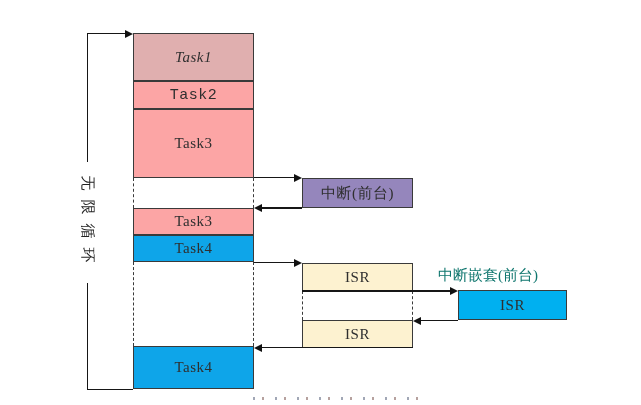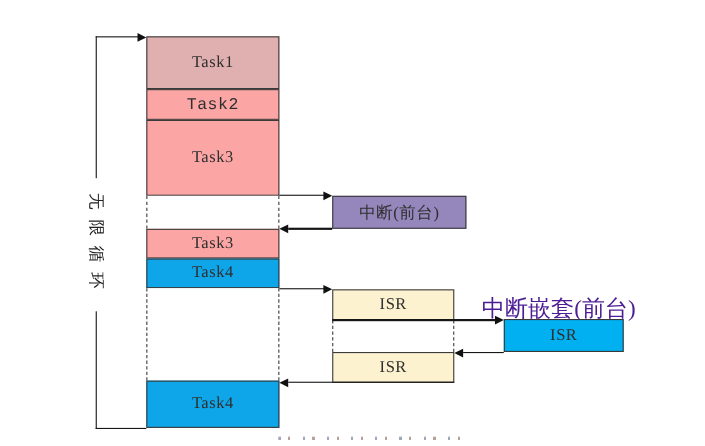--- a/index.html
+++ b/index.html
@@ -19,21 +19,21 @@
   .c-task4{background:#0ea5e9;}
   .c-int{background:#9586bc;}
   .c-isr{background:#fdf2d0;}
   .c-nested{background:#00b0f0;}
   .hline{background:#161616;height:1.5px;}
   .vline{background:#161616;width:1.5px;}
   .vdash{width:0;border-left:1px dashed #3a3a3a;}
   .ah-r{width:0;height:0;border-top:4px solid transparent;border-bottom:4px solid transparent;border-left:8px solid #111;}
   .ah-l{width:0;height:0;border-top:4px solid transparent;border-bottom:4px solid transparent;border-right:8px solid #111;}
   .title{font-size:17px;text-align:center;white-space:nowrap;color:#222;}
-  .subtitle{font-size:21px;text-align:left;white-space:nowrap;color:#4c1d95;}
+  .subtitle{font-size:15px;text-align:left;white-space:nowrap;color:#0f766e;}
   .vlabel{
     font-size:15px;letter-spacing:9px;text-align:center;white-space:nowrap;color:#222;
     transform:rotate(90deg);transform-origin:center center;
   }
   .caption-sliver{
     height:3px;opacity:0.55;
     background:repeating-linear-gradient(90deg,#55607a 0 2px,transparent 2px 9px,#7a5550 9px 11px,transparent 11px 22px);
   }
 </style>
 </head>
@@ -42,30 +42,30 @@
 <div class="canvas">
 
 
   <div class="abs hline" style="left:87px;top:32.5px;width:40px;"></div>
   <div class="abs ah-r" style="left:125px;top:29.5px;"></div>
   <div class="abs vline" style="left:86.5px;top:33px;height:129px;"></div>
   <div class="abs vlabel" style="left:22px;top:214px;width:130px;">无限循环</div>
   <div class="abs vline" style="left:86.5px;top:283px;height:107px;"></div>
   <div class="abs hline" style="left:87px;top:388.5px;width:46px;"></div>
 
-  <div class="abs block c-task1" style="left:133px;top:33px;width:121px;height:48px;">Task1</div>
+  <div class="abs block c-task1" style="left:133px;top:33px;width:121px;height:48px;font-style:italic;">Task1</div>
   <div class="abs block c-task2" style="left:133px;top:81px;width:121px;height:28px;">Task2</div>
   <div class="abs block c-task3" style="left:133px;top:109px;width:121px;height:69px;">Task3</div>
   <div class="abs gap" style="left:133px;top:178px;width:121px;height:30px;"></div>
   <div class="abs block c-task3" style="left:133px;top:208px;width:121px;height:27px;">Task3</div>
   <div class="abs block c-task4" style="left:133px;top:235px;width:121px;height:27px;">Task4</div>
   <div class="abs gap" style="left:133px;top:262px;width:121px;height:84px;"></div>
   <div class="abs block c-task4" style="left:133px;top:346px;width:121px;height:43px;">Task4</div>
 
-  <div class="abs block c-int" style="left:302px;top:178px;width:122px;height:30px;">中断(前台)</div>
+  <div class="abs block c-int" style="left:302px;top:178px;width:111px;height:30px;">中断(前台)</div>
 
   <div class="abs hline" style="left:254px;top:176.5px;width:41px;"></div>
   <div class="abs ah-r" style="left:294px;top:173.5px;"></div>
   <div class="abs hline" style="left:262px;top:207px;width:40px;"></div>
   <div class="abs ah-l" style="left:254px;top:204px;"></div>
 
   <div class="abs block c-isr" style="left:302px;top:263px;width:111px;height:28px;">ISR</div>
   <div class="abs vdash" style="left:302px;top:291px;height:29px;"></div>
   <div class="abs vdash" style="left:411.5px;top:291px;height:29px;"></div>
   <div class="abs block c-isr" style="left:302px;top:320px;width:111px;height:28px;">ISR</div>

